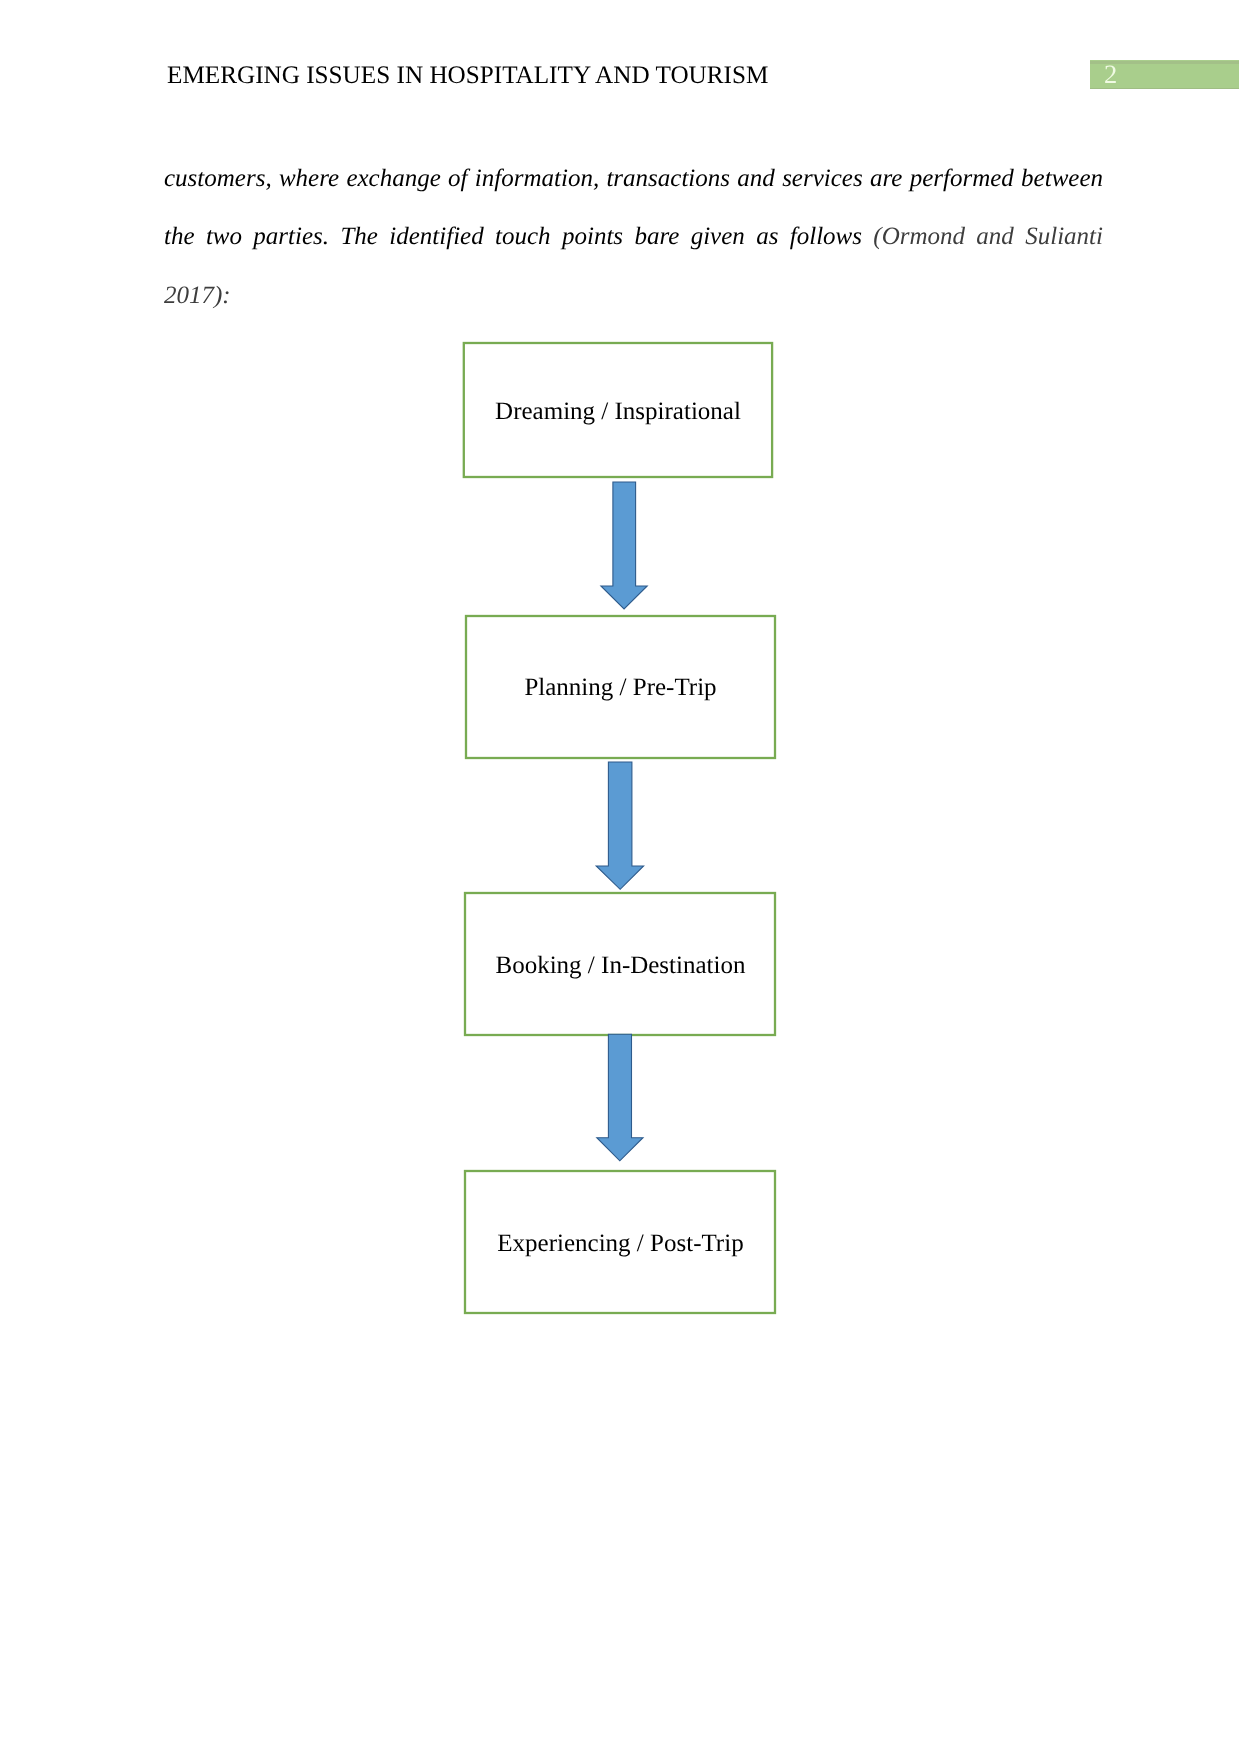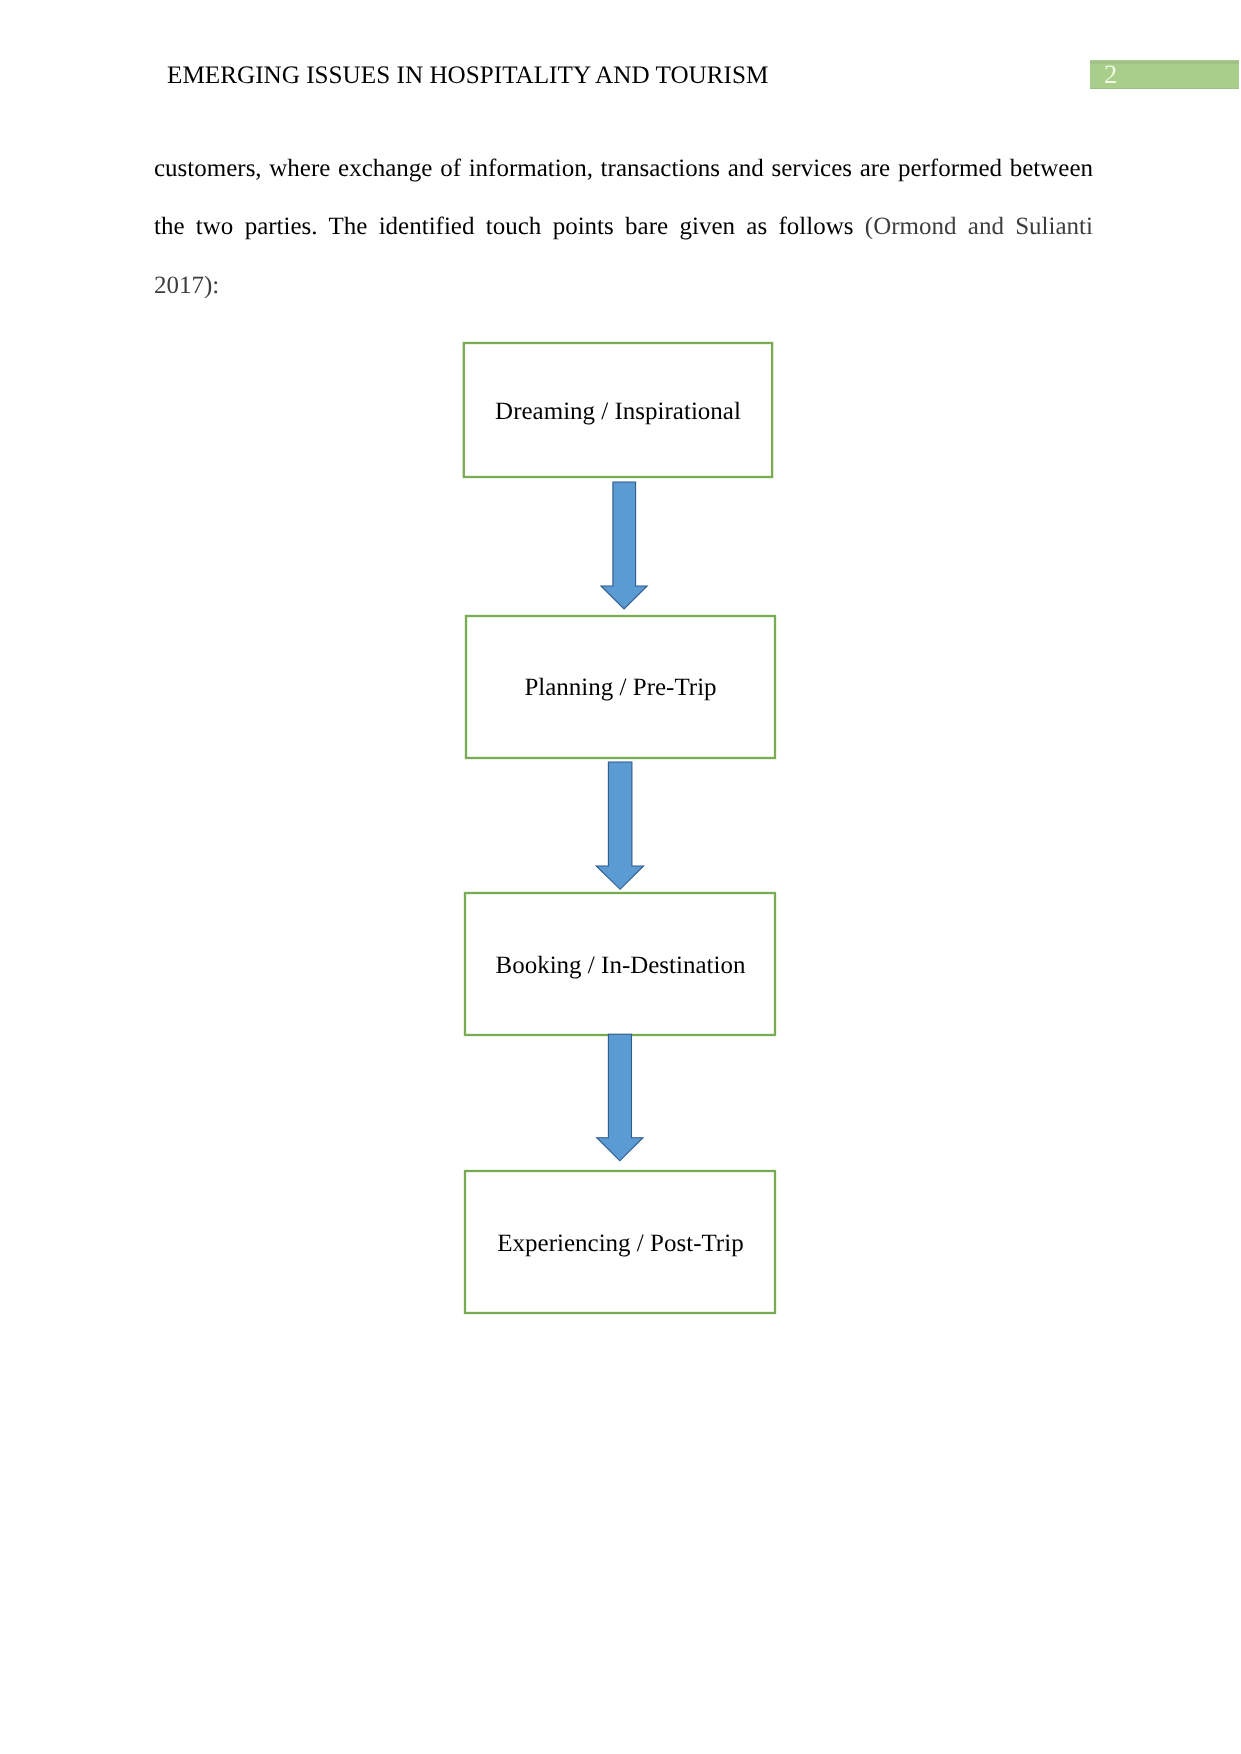--- a/index.html
+++ b/index.html
@@ -13,21 +13,21 @@
 
   .page-header{position:absolute;left:0;top:0;width:1147px;height:110px;}
   #header-title{position:absolute;left:167px;top:61px;font-size:25.2px;line-height:30px;
                 color:#000000;white-space:nowrap;letter-spacing:0;}
   #page-number-badge{position:absolute;left:1090px;top:60px;width:149px;height:29px;background:#A9CE8C;}
   #page-number-badge::before{content:"";position:absolute;left:0;top:1px;width:100%;height:2.8px;background:#A3C088;}
   #page-number-badge::after{content:"";position:absolute;left:0;bottom:0;width:100%;height:1.2px;background:#9FBD84;}
   #page-number-text{position:absolute;left:1104px;top:64px;font-size:26.5px;line-height:21px;color:#F0FAE3;}
 
   #paragraph{position:absolute;left:150px;top:136px;width:939px;font-size:25px;line-height:58.3px;
-             text-align:justify;color:#000000;margin:4px;}
+             text-align:justify;color:#000000;margin:14px;font-style:italic;}
   .cite{color:#3D3D3D;}
 
   #flowchart{position:absolute;left:0;top:0;width:1241px;height:1754px;}
   .flow-box{fill:none;stroke:#78AB52;stroke-width:2.3;}
   .flow-arrow{fill:#5B9BD3;stroke:#2E5B8C;stroke-width:1.1;stroke-linejoin:miter;}
   .box-label{font-family:"Liberation Serif",serif;font-size:25px;fill:#000000;}
 </style>
 </head>
 <body style="background: rgb(255, 255, 255);">
 

